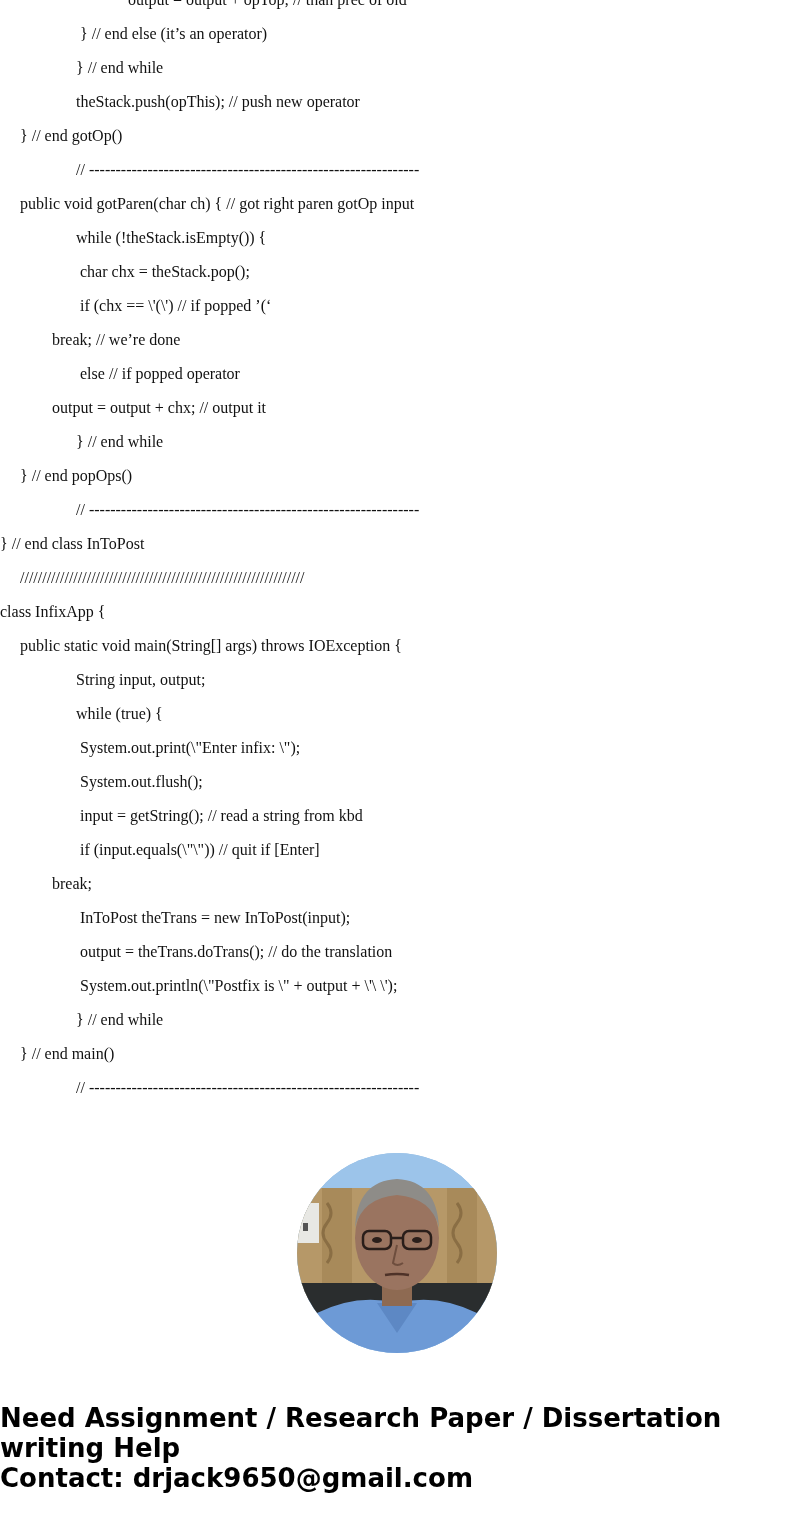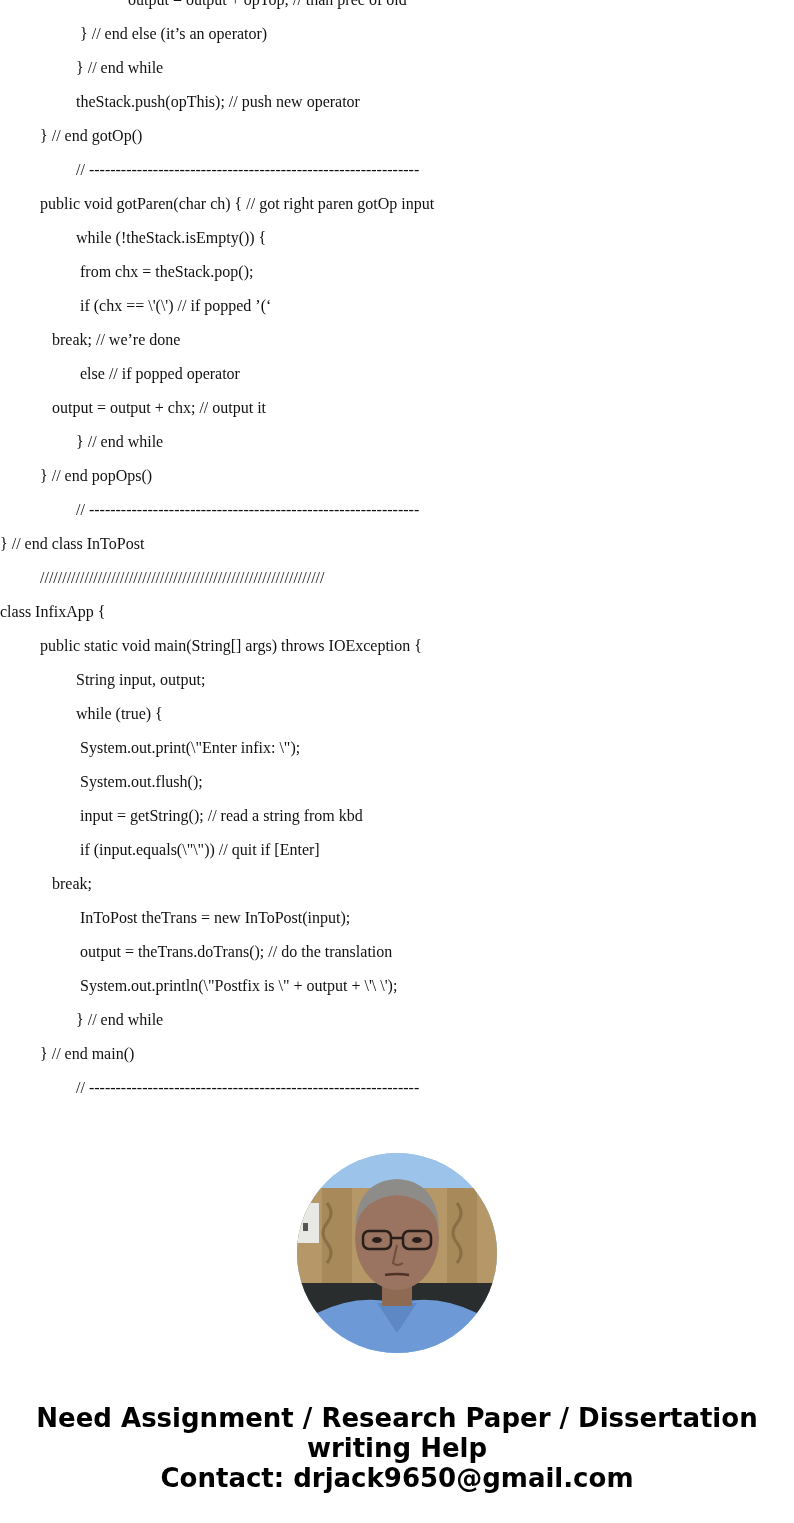--- a/index.html
+++ b/index.html
@@ -23,21 +23,21 @@
       font-size: 16px;
     }
     .line {
       position: relative;
       height: 34px;
       line-height: 34px;
       white-space: pre;
     }
     .line span { display: inline-block; }
     .i0 { }
-    .i1 { padding-left: 40px; }
+    .i1 { padding-left: 20px; }
     .i2 { padding-left: 76px; }
     .i3 { padding-left: 80px; text-decoration: underline; }
     .i4 { padding-left: 52px; }
     .i5 { padding-left: 128px; }
 
     .avatar-wrap {
       position: absolute;
       left: 297px;
       top: 1153px;
       width: 200px;
@@ -46,42 +46,41 @@
       overflow: hidden;
       background: #8fb8e0;
     }
     .avatar-wrap svg { display: block; }
 
     .footer {
       position: absolute;
       left: 0;
       top: 1403px;
       width: 794px;
-      text-align: center;
       font-family: "DejaVu Sans", sans-serif;
       font-weight: bold;
       font-size: 26px;
       line-height: 30px;
       color: #000000;
     }
     .footer div { display: block; }
   </style>
 </head>
 <body>
 
 <div class="code">
   <div class="line i5"><span>output = output + opTop; // than prec of old</span></div>
   <div class="line i3"><span>} // end else (it’s an operator)</span></div>
   <div class="line i2"><span>} // end while</span></div>
   <div class="line i2"><span>theStack.push(opThis); // push new operator</span></div>
   <div class="line i1"><span>} // end gotOp()</span></div>
   <div class="line i2"><span>// --------------------------------------------------------------</span></div>
   <div class="line i1"><span>public void gotParen(char ch) { // got right paren gotOp input</span></div>
   <div class="line i2"><span>while (!theStack.isEmpty()) {</span></div>
-  <div class="line i3"><span>from chx = theStack.pop();</span></div>
+  <div class="line i3"><span>char chx = theStack.pop();</span></div>
   <div class="line i3"><span>if (chx == \'(\') // if popped ’(‘</span></div>
   <div class="line i4"><span>break; // we’re done</span></div>
   <div class="line i3"><span>else // if popped operator</span></div>
   <div class="line i4"><span>output = output + chx; // output it</span></div>
   <div class="line i2"><span>} // end while</span></div>
   <div class="line i1"><span>} // end popOps()</span></div>
   <div class="line i2"><span>// --------------------------------------------------------------</span></div>
   <div class="line i0"><span>} // end class InToPost</span></div>
   <div class="line i1"><span>////////////////////////////////////////////////////////////////</span></div>
   <div class="line i0"><span>class InfixApp {</span></div>

